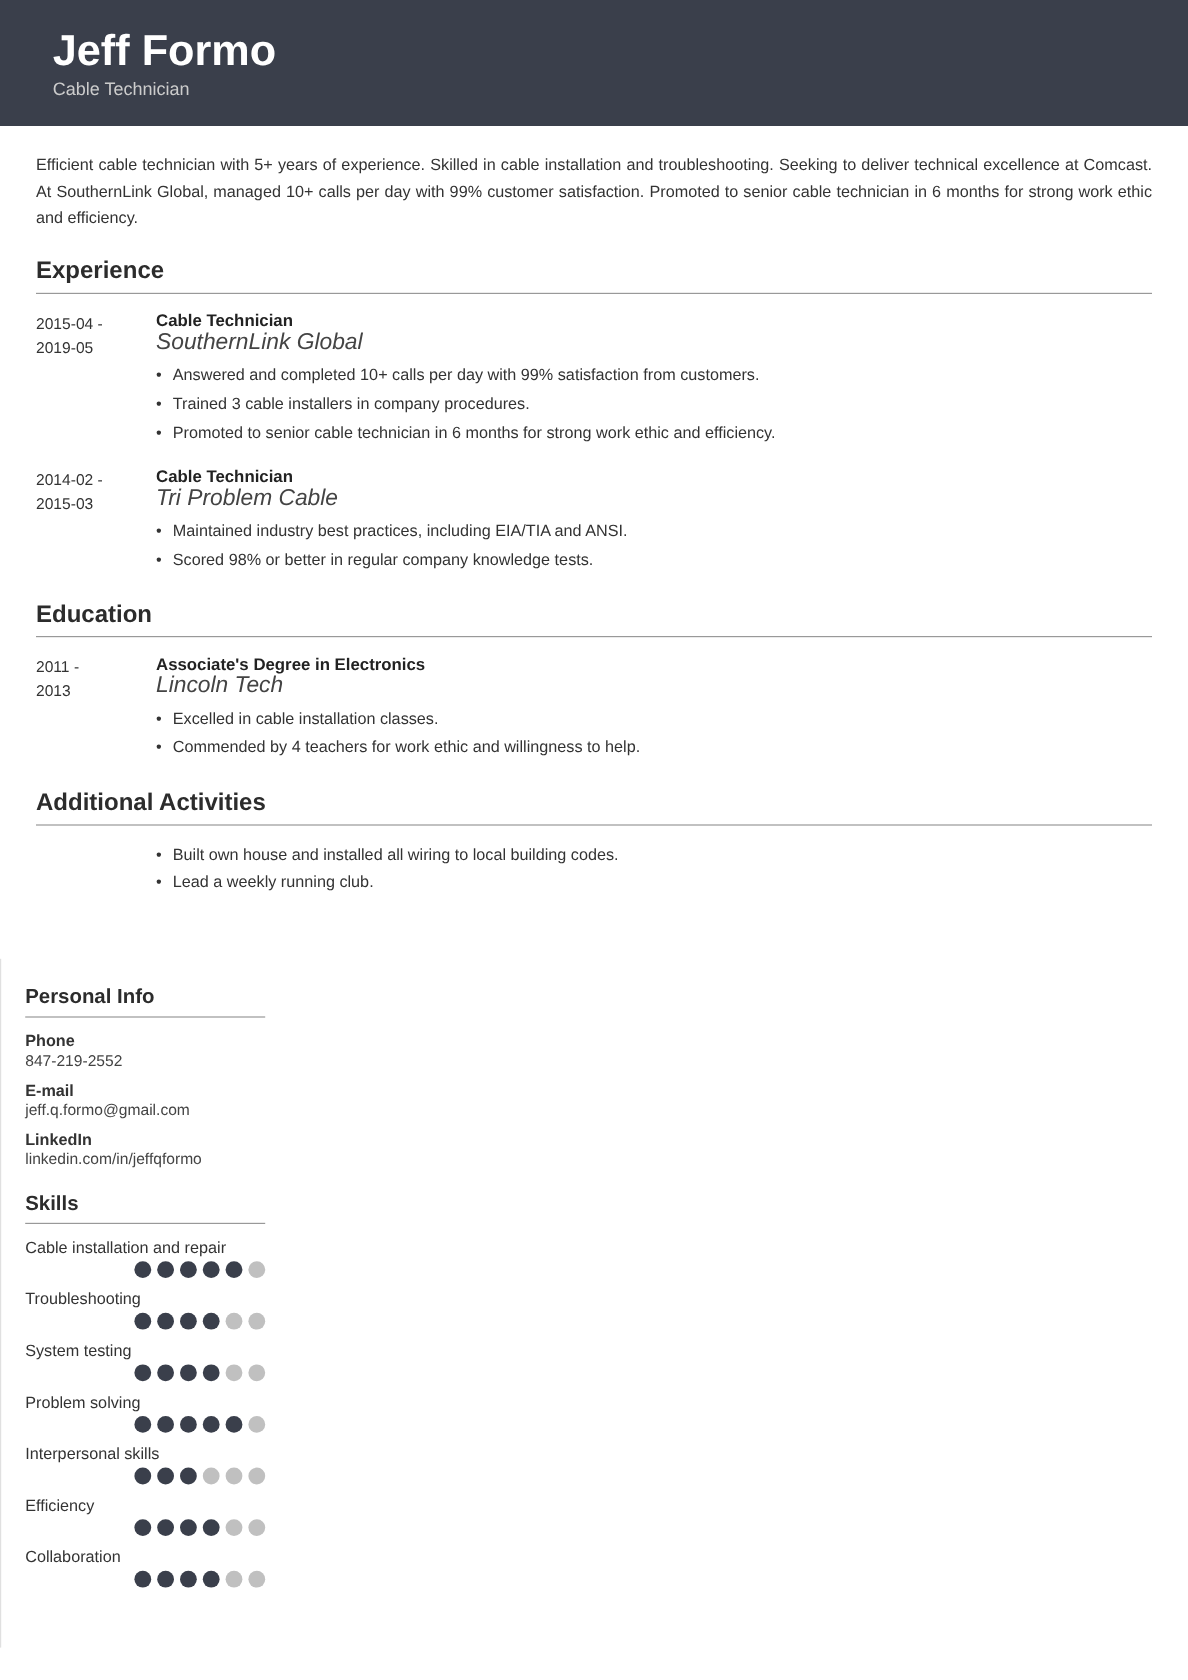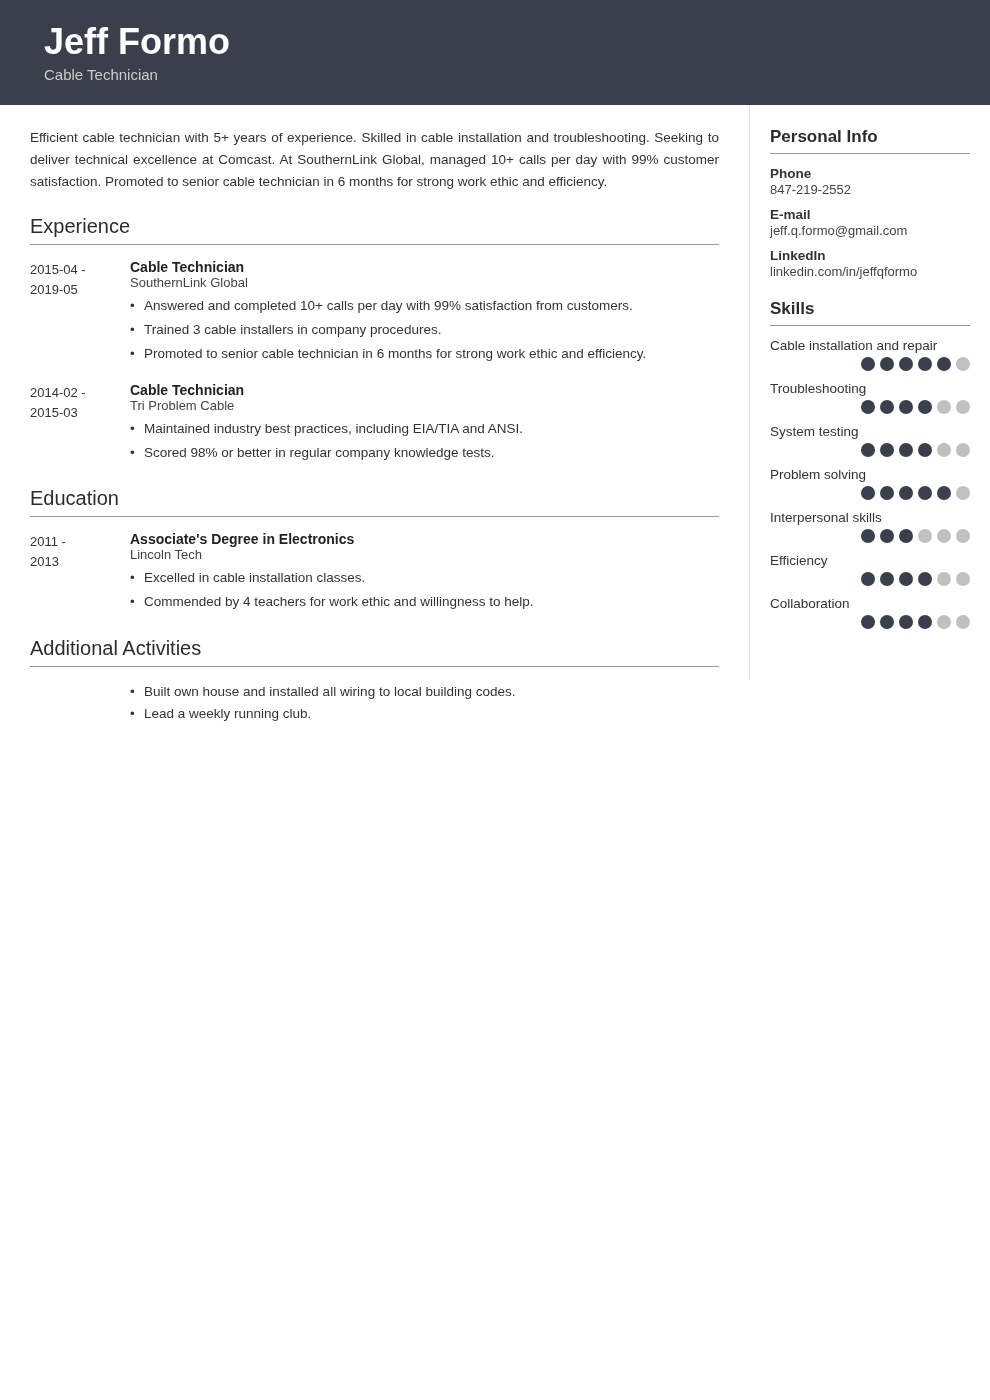--- a/index.html
+++ b/index.html
@@ -26,21 +26,21 @@
     }
     .header-title {
       font-size: 15px;
       color: #ccc;
       margin-top: 4px;
     }
 
     
     .content-area {
       display: flex;
-      flex-direction: row;
+      flex-direction: column;
       align-items: flex-start;
     }
 
     
     .main-col {
       flex: 1;
       padding: 22px 30px 30px 30px;
     }
 
     
@@ -58,21 +58,21 @@
       text-align: justify;
       margin-bottom: 22px;
     }
 
     
     .section {
       margin-bottom: 22px;
     }
     .section-title {
       font-size: 20px;
-      font-weight: 400;
+      font-weight: 700;
       color: #2c2c2c;
       margin-bottom: 6px;
     }
     .section-divider {
       border: none;
       border-top: 1.5px solid #999;
       margin-bottom: 14px;
     }
 
     
@@ -91,21 +91,22 @@
     }
     .entry-body {
       flex: 1;
     }
     .entry-job-title {
       font-size: 14px;
       font-weight: 700;
       color: #222;
     }
     .entry-company {
-      font-size: 13px;
+      font-style: italic;
+      font-size: 19px;
       color: #444;
       margin-bottom: 5px;
     }
     .entry-bullets {
       list-style: none;
       padding: 0;
     }
     .entry-bullets li {
       font-size: 13.5px;
       line-height: 1.6;

